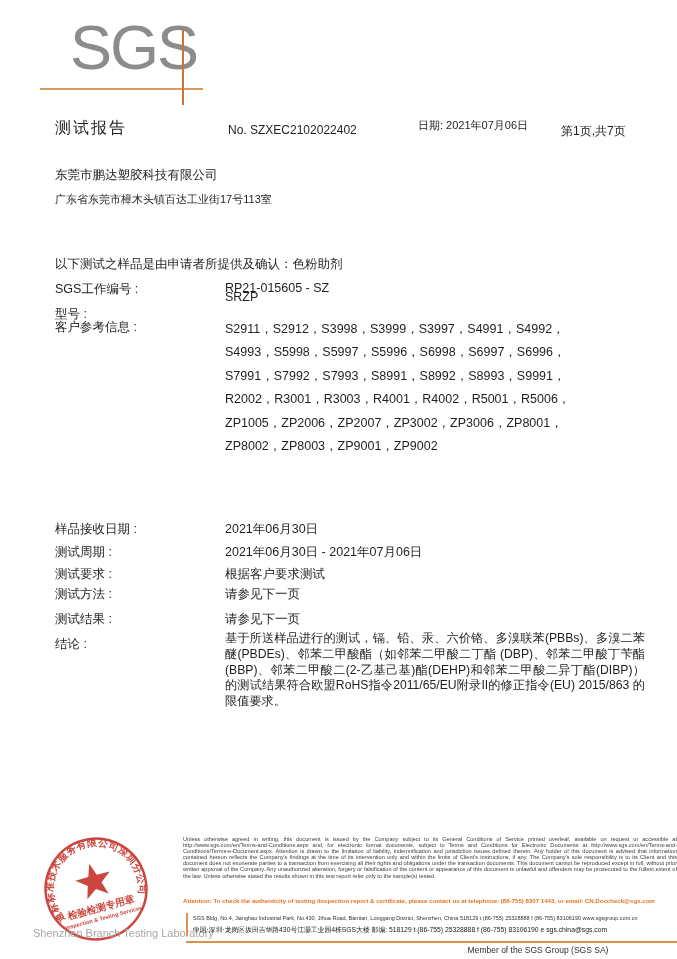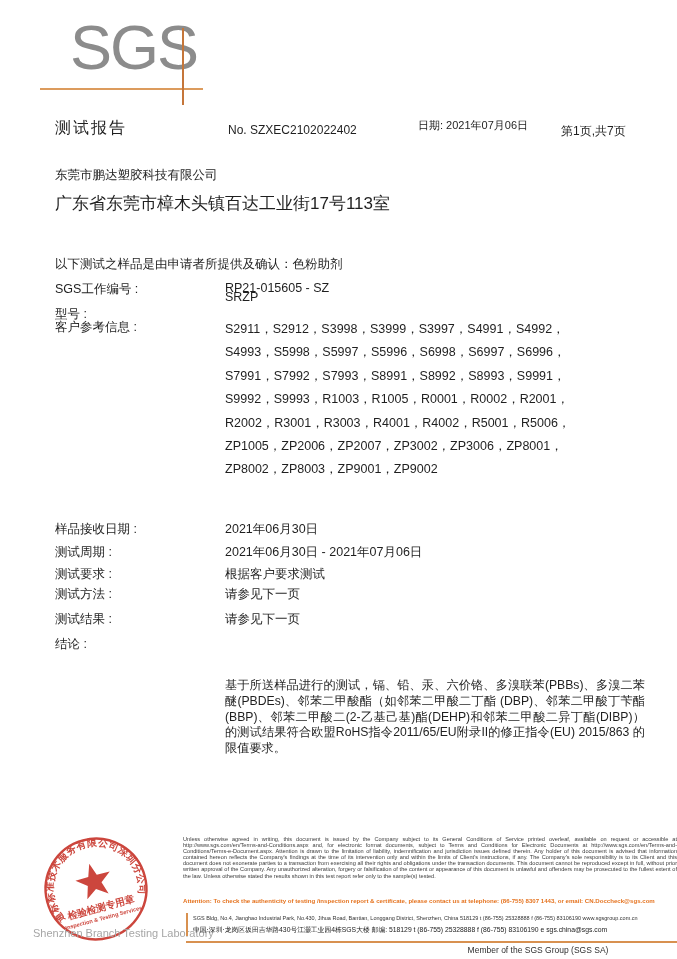--- a/index.html
+++ b/index.html
@@ -20,33 +20,33 @@
     letter-spacing: -2px; line-height: 1;
   }
   .logo-hline { left: 40px; top: 88px; width: 163px; height: 2px; background: #dc9b5d; }
   .logo-vline { left: 182px; top: 28px; width: 2px; height: 77px; background: #c5763a; }
   .report-title { left: 55px; top: 118px; font-size: 16px; font-weight: normal; letter-spacing: 2px; }
   .report-no   { left: 228px; top: 123px; font-size: 12px; }
   .report-date { left: 418px; top: 118px; font-size: 11px; }
   .report-page { left: 561px; top: 123px; font-size: 12px; }
 
   .applicant-name    { left: 55px; top: 167px; font-size: 12.5px; }
-  .applicant-address { left: 55px; top: 192px; font-size: 17px; }
+  .applicant-address { left: 55px; top: 192px; font-size: 11px; }
 
   .intro { left: 55px; top: 256px; font-size: 12.5px; }
 
   
   .flabel { position: absolute; left: 55px; font-size: 12.5px; }
   .fvalue { position: absolute; left: 225px; font-size: 12.5px; }
 
   .ref-lines { left: 225px; top: 318px; font-size: 12.5px; line-height: 23.4px; }
 
   .conclusion-text {
     left: 225px; top: 631px; width: 420px;
-    font-size: 12.2px; line-height: 15.8px; text-align: justify; margin-top: 47px;
+    font-size: 12.2px; line-height: 15.8px; text-align: justify;
   }
 
   
   .stamp-wrap { left: 40px; top: 833px; width: 146px; height: 112px; }
   .stamp-svg { transform: rotate(-15deg); opacity: 0.92; }
   .company-line1 { left: 30px; top: 915px; font-size: 7.3px; color: #9a9a9a; white-space: nowrap; margin-top: 46px; }
   .company-line2 { left: 33px; top: 927px; font-size: 11px; color: #a6a6a6; white-space: nowrap; }
 
   .disclaimer {
     left: 183px; top: 836px; width: 494px;
@@ -86,21 +86,20 @@
 <div class="fvalue" style="top:281px">RP21-015605 - SZ</div>
 
 <div class="flabel" style="top:306px">型号 :</div>
 <div class="fvalue" style="top:290px">SRZP</div>
 
 <div class="flabel" style="top:319px">客户参考信息 :</div>
 <div class="abs ref-lines">
   <div>S2911，S2912，S3998，S3999，S3997，S4991，S4992，</div>
   <div>S4993，S5998，S5997，S5996，S6998，S6997，S6996，</div>
   <div>S7991，S7992，S7993，S8991，S8992，S8993，S9991，</div>
-  <div>S9992，S9993，R1003，R1005，R0001，R0002，R2001，</div>
   <div>R2002，R3001，R3003，R4001，R4002，R5001，R5006，</div>
   <div>ZP1005，ZP2006，ZP2007，ZP3002，ZP3006，ZP8001，</div>
   <div>ZP8002，ZP8003，ZP9001，ZP9002</div>
 </div>
 
 <div class="flabel" style="top:521px">样品接收日期 :</div>
 <div class="fvalue" style="top:521px">2021年06月30日</div>
 
 <div class="flabel" style="top:544px">测试周期 :</div>
 <div class="fvalue" style="top:544px">2021年06月30日 - 2021年07月06日</div>

